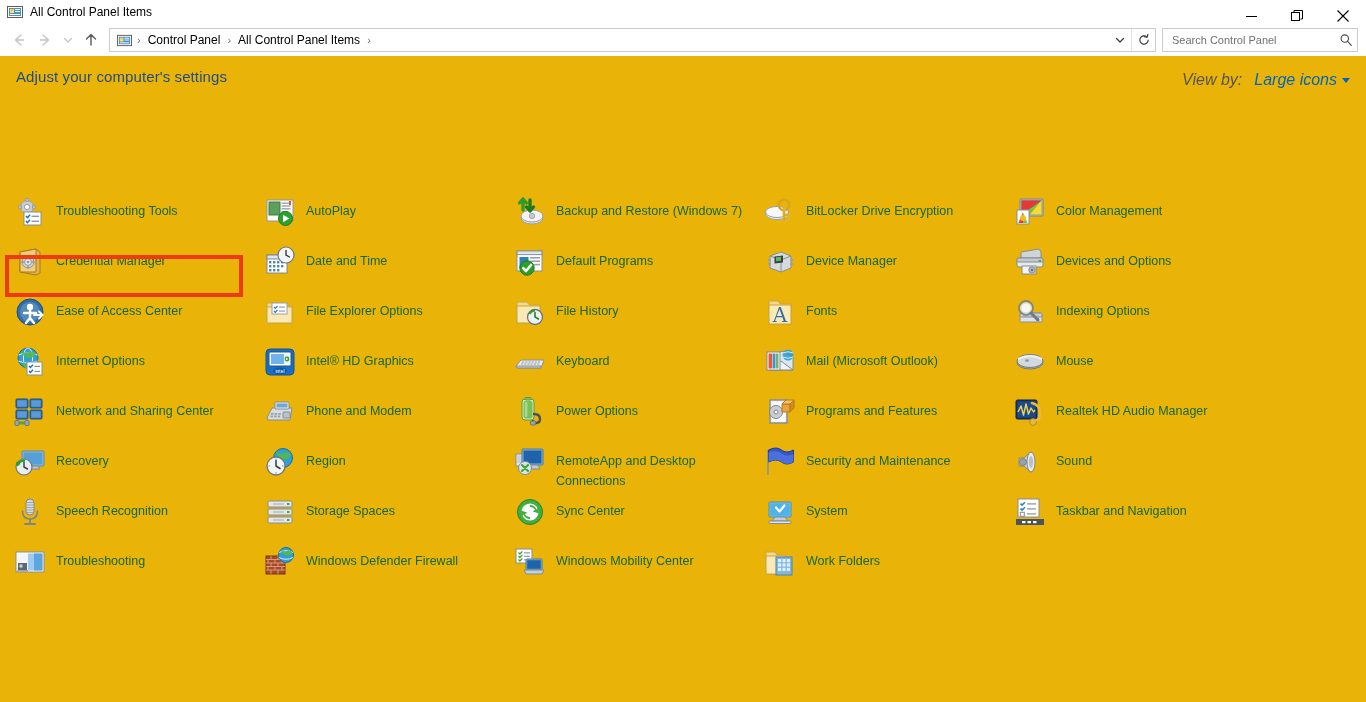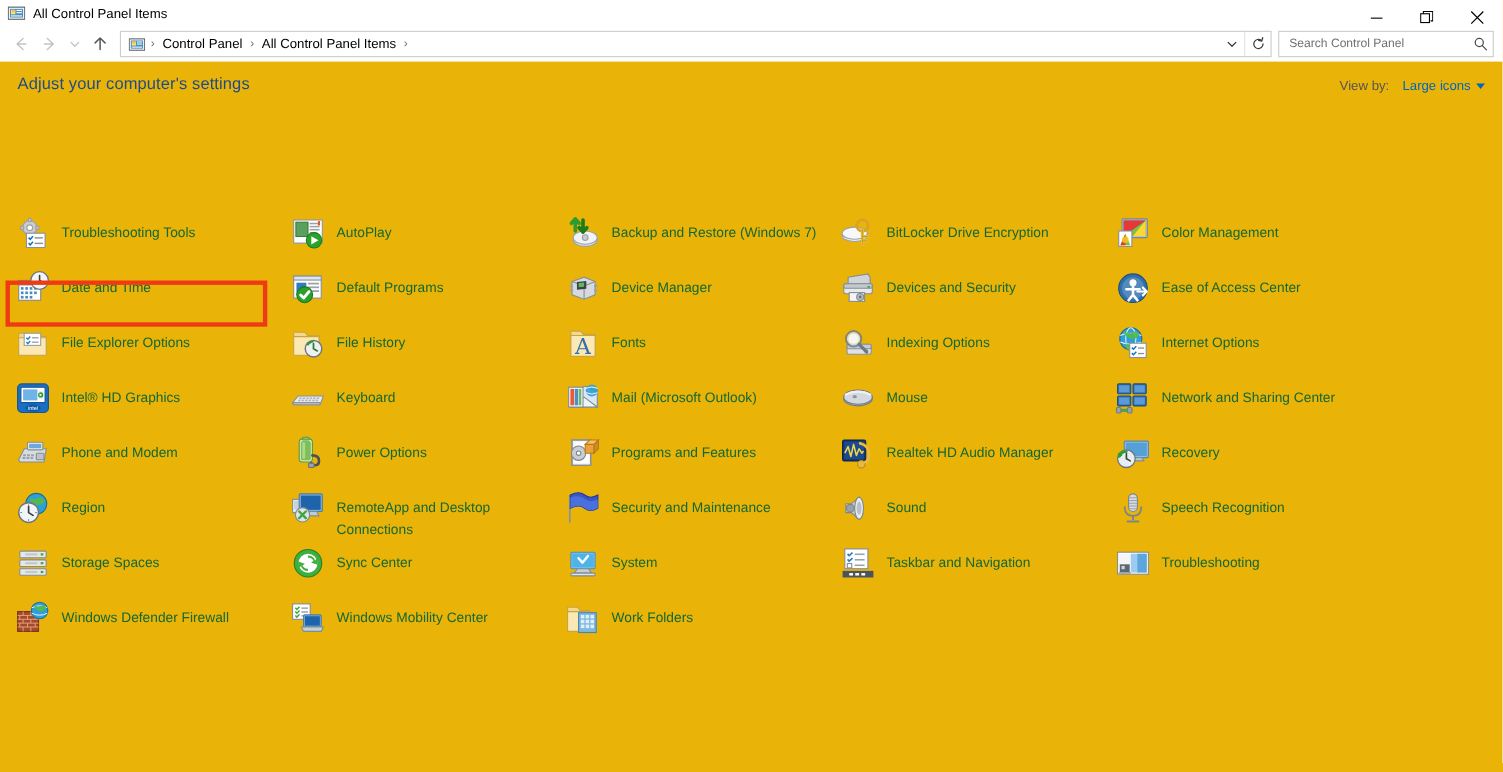--- a/index.html
+++ b/index.html
@@ -147,21 +147,22 @@
     font-size: 15px;
     color: #1f4c87;
     letter-spacing: .1px;
   }
   .viewby {
     position: absolute;
     right: 16px; top: 15px;
     display: flex;
     align-items: flex-start;
     gap: 12px;
-    font-size: 12px;
+    font-size: 16px;
+    font-style: italic;
   }
   .viewby-label { color: #555555; }
   .viewby-value {
     color: #0066bb;
     display: inline-flex;
     align-items: center;
     gap: 5px;
   }
   .caret-down {
     width: 0; height: 0;
@@ -414,20 +415,38 @@
     <path d="M4.5 27 L9 16.5 L13.5 27 Z" fill="#7cc242"></path>
     <path d="M4.5 27 L9 16.5 L9 27 Z" fill="#e53935"></path>
     <circle cx="9" cy="22" r="3" fill="#f5c518" opacity=".9"></circle>
           </svg>
         </div>
         <div class="item-label">Color Management</div>
       </div>
       <div class="item">
         <div class="item-ico">
           <svg class="icon" width="32" height="32" viewBox="0 0 32 32">
+    <path d="M6 6 L22 3 L26 6 L26 27 L22 29 L6 26 Z" fill="#e3b24a" stroke="#a37c1c"></path>
+    <path d="M6 6 L22 3 L22 26 L6 26 Z" fill="#f1cd77" stroke="#a37c1c"></path>
+    <circle cx="14" cy="16" r="6" fill="#cfd4d8" stroke="#8d939a"></circle>
+    <circle cx="14" cy="16" r="3.4" fill="#eceff1" stroke="#8d939a"></circle>
+    <g stroke="#8d939a" stroke-width="1.3">
+              <path d="M14 9.5 V12"></path>
+              <path d="M14 20 V22.5"></path>
+              <path d="M7.5 16 H10"></path>
+              <path d="M18 16 H20.5"></path>
+            </g>
+    <circle cx="14" cy="16" r="1.3" fill="#8d939a"></circle>
+          </svg>
+        </div>
+        <div class="item-label">Credential Manager</div>
+      </div>
+      <div class="item">
+        <div class="item-ico">
+          <svg class="icon" width="32" height="32" viewBox="0 0 32 32">
     <rect x="3" y="9" width="20" height="18" fill="#ffffff" stroke="#7f8a93"></rect>
     <rect x="3" y="9" width="20" height="4" fill="#d9e7f1" stroke="#7f8a93"></rect>
     <g fill="#4b89bd">
       <rect x="5" y="15" width="2.4" height="2.4"></rect>
               <rect x="9" y="15" width="2.4" height="2.4"></rect>
               <rect x="13" y="15" width="2.4" height="2.4"></rect>
               <rect x="17" y="15" width="2.4" height="2.4"></rect>
       <rect x="5" y="19" width="2.4" height="2.4"></rect>
               <rect x="9" y="19" width="2.4" height="2.4"></rect>
               <rect x="13" y="19" width="2.4" height="2.4"></rect>
@@ -482,21 +501,21 @@
           <svg class="icon" width="32" height="32" viewBox="0 0 32 32">
     <path d="M7 6 L25 3 L27 6 L27 12 L7 14 Z" fill="#cfd4d8" stroke="#858c93"></path>
     <rect x="3" y="12" width="26" height="9" rx="2" fill="#e6eaed" stroke="#858c93"></rect>
     <rect x="3" y="12" width="26" height="4" rx="1.5" fill="#c3c9ce" stroke="#858c93"></rect>
     <rect x="8" y="20" width="14" height="8" fill="#f2f4f6" stroke="#858c93"></rect>
     <circle cx="18" cy="24" r="3.2" fill="#b6bcc2" stroke="#858c93"></circle>
     <circle cx="18" cy="24" r="1.3" fill="#6d757c"></circle>
     <rect x="24.5" y="14" width="2.5" height="1.6" fill="#4ca64c"></rect>
           </svg>
         </div>
-        <div class="item-label">Devices and Security</div>
+        <div class="item-label">Devices and Options</div>
       </div>
       <div class="item">
         <div class="item-ico">
           <svg class="icon" width="32" height="32" viewBox="0 0 32 32">
     <circle cx="16" cy="16" r="13" fill="#2f6fae" stroke="#1c4f80"></circle>
     <circle cx="16" cy="16" r="10" fill="#ffffff" opacity=".18"></circle>
     <circle cx="16" cy="11" r="3.2" fill="#ffffff"></circle>
     <path d="M16 14.5 L16 22 M16 22 L12 27 M16 22 L20 27 M10 17 L22 17" stroke="#ffffff" stroke-width="2.4" fill="none" stroke-linecap="round"></path>
     <path d="M20 19 L28 19 M25 15.5 L28.5 19 L25 22.5" stroke="#ffffff" stroke-width="2" fill="none" stroke-linecap="round" stroke-linejoin="round"></path>
           </svg>

